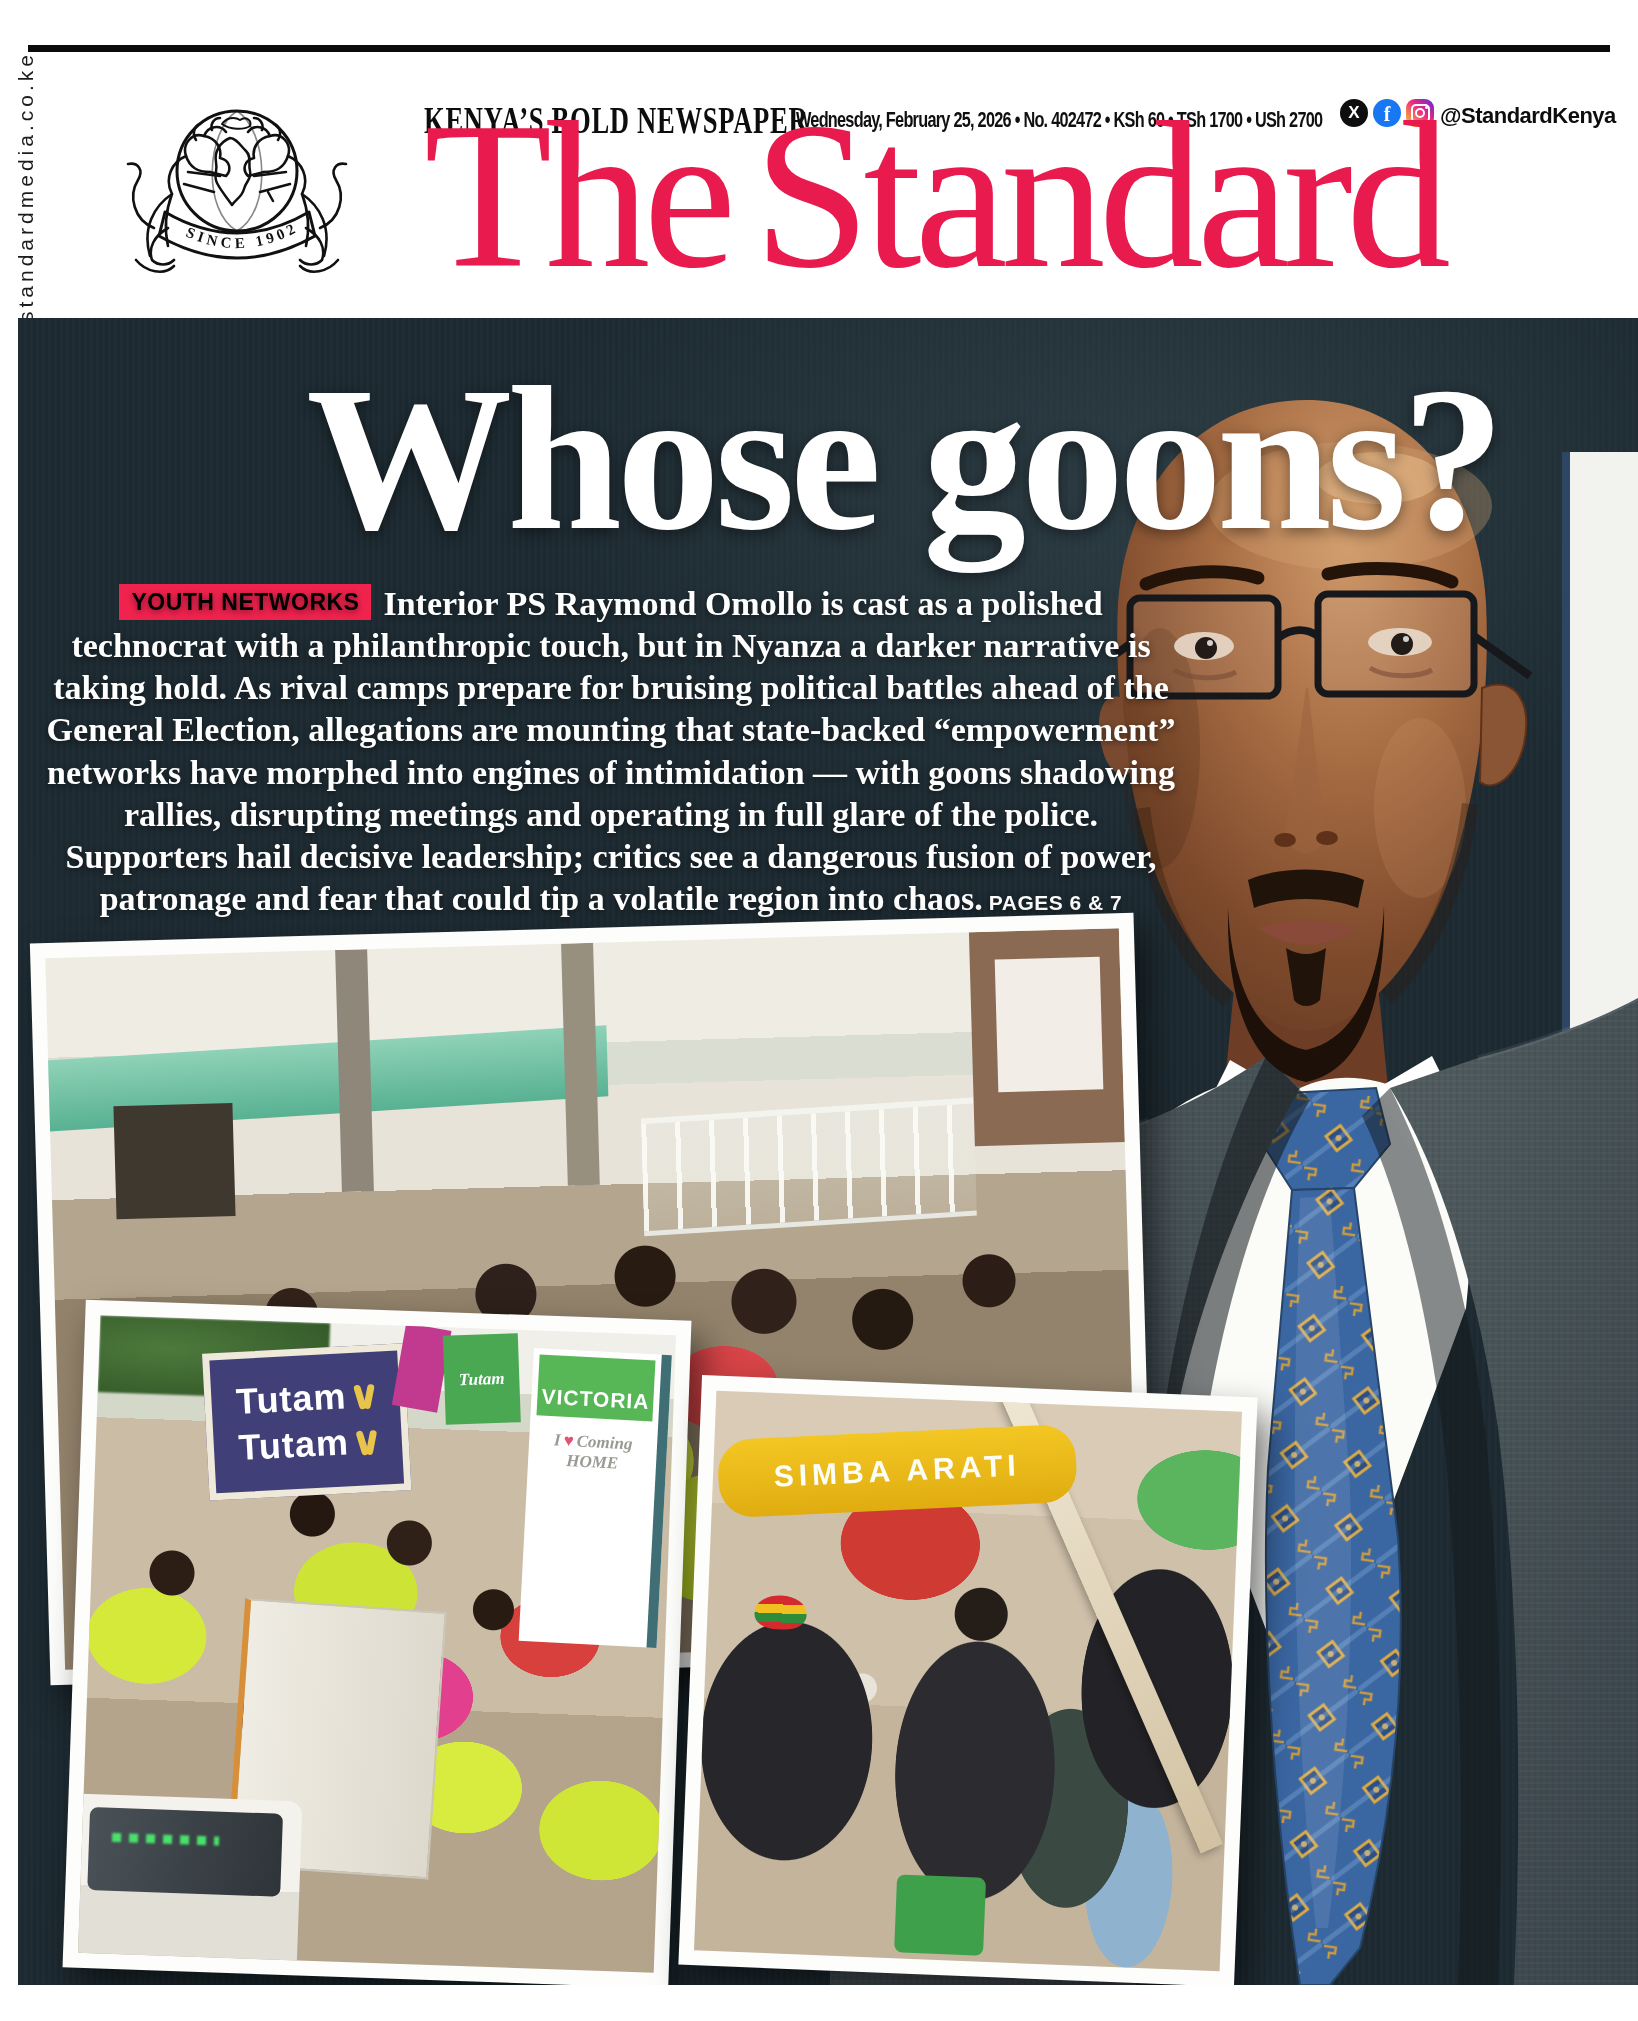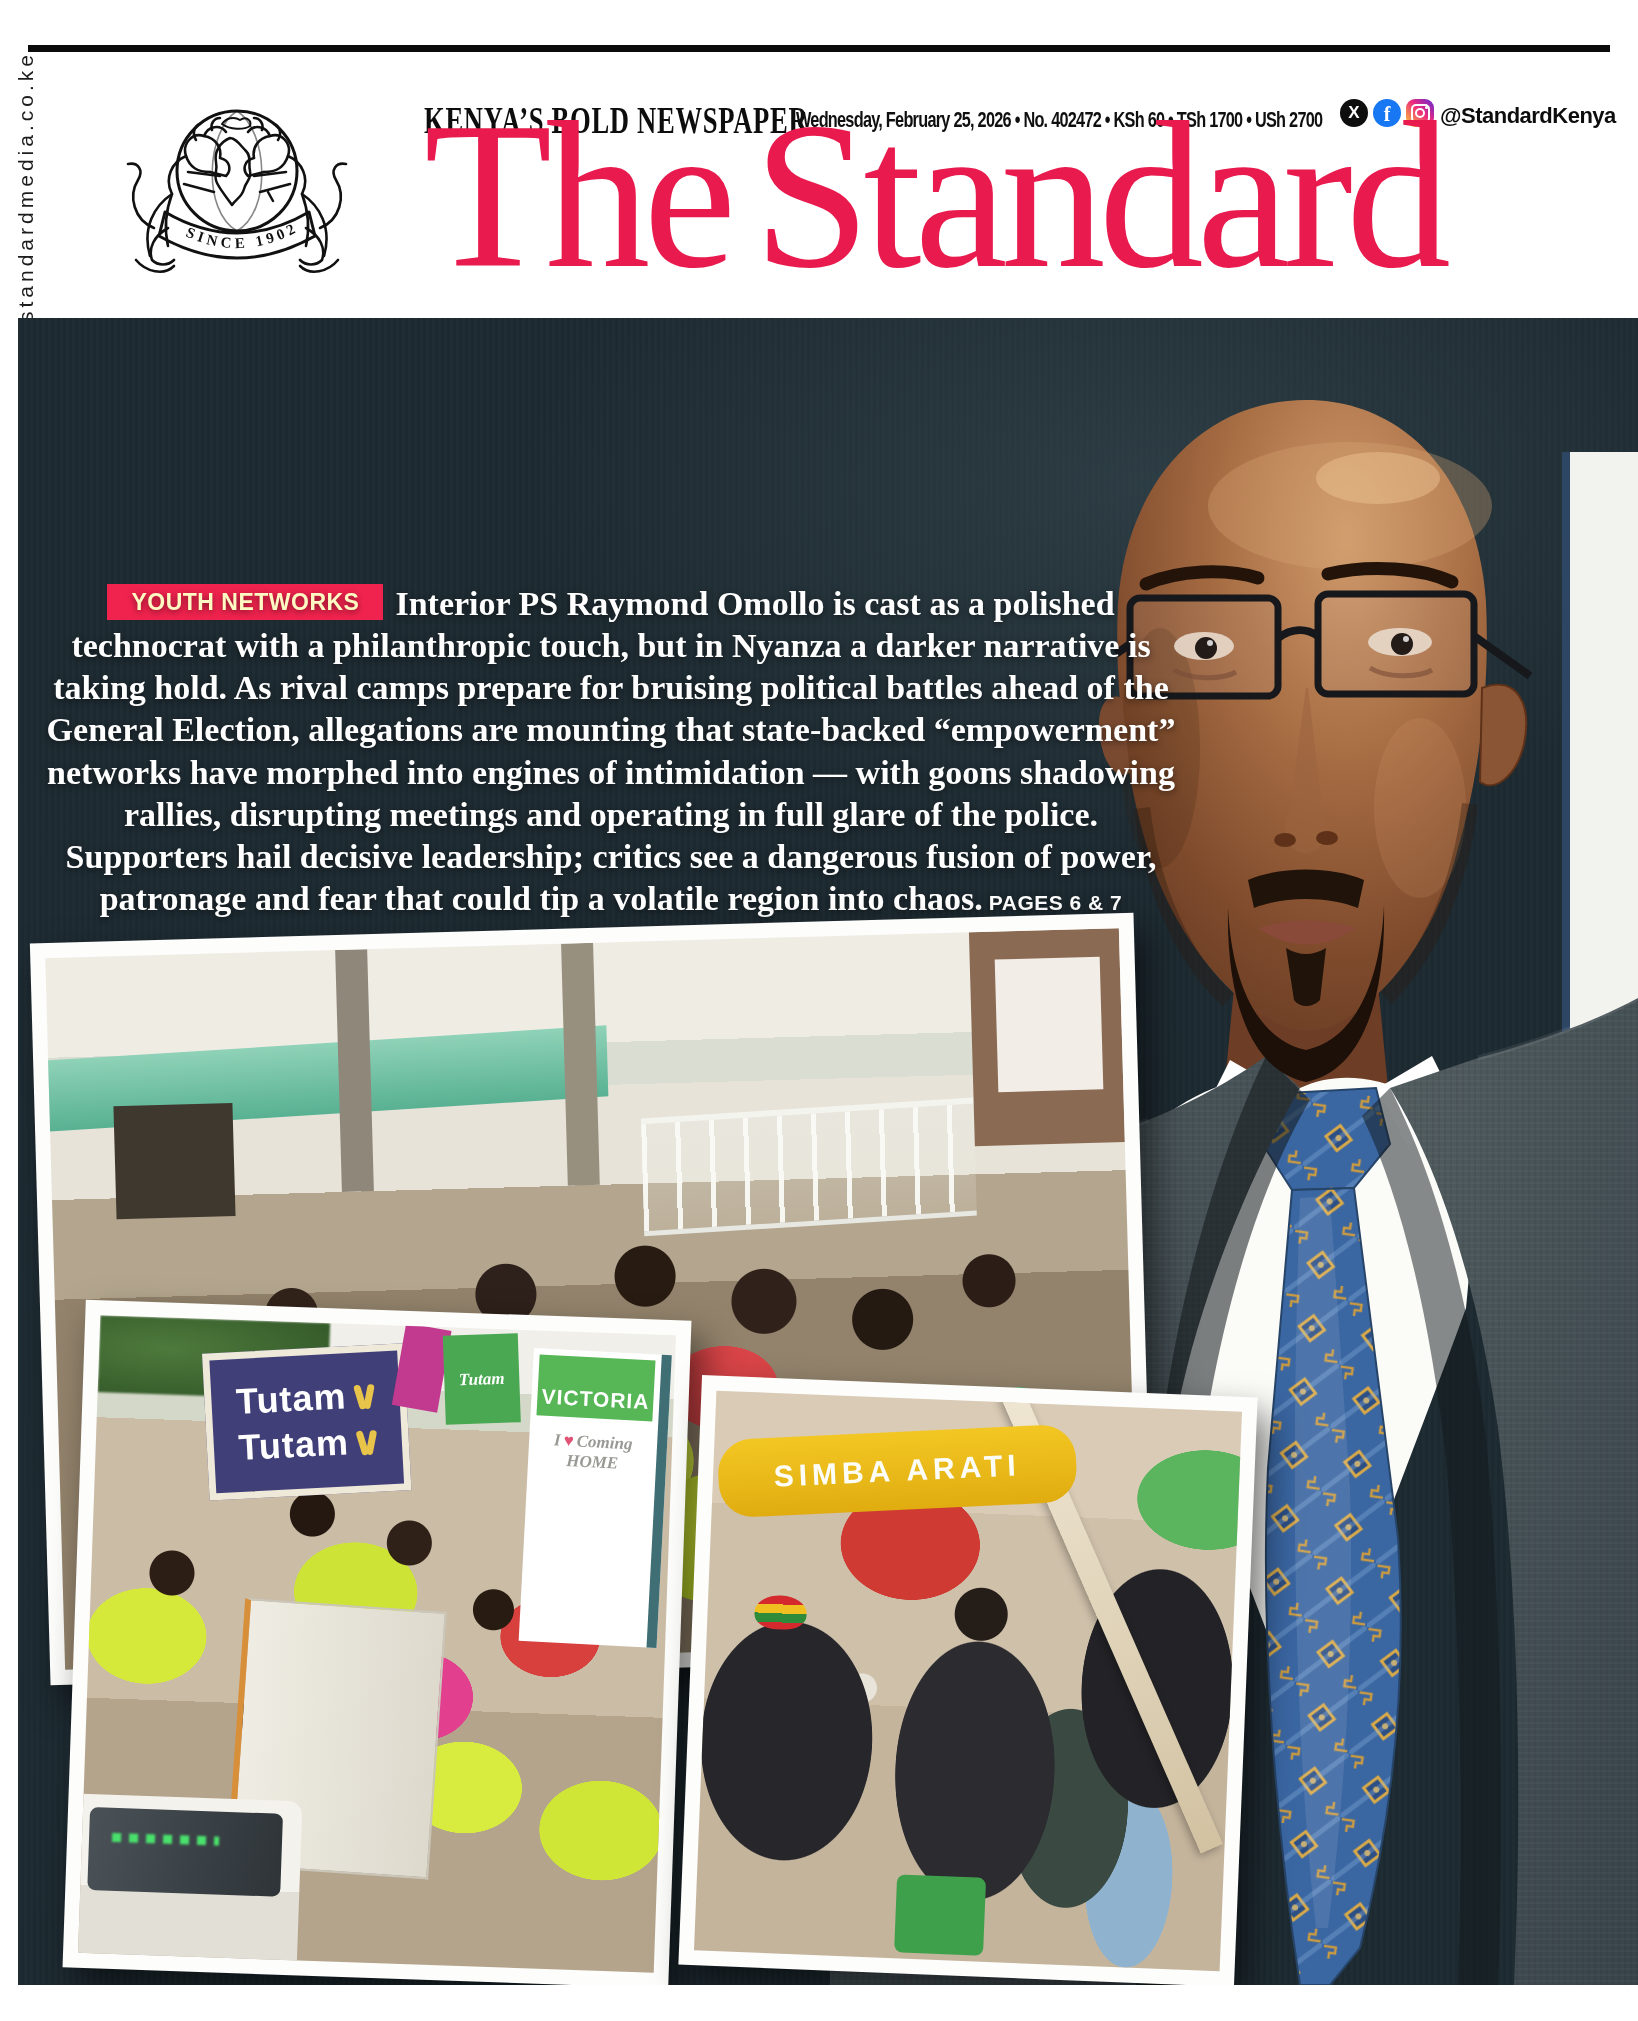--- a/index.html
+++ b/index.html
@@ -41,23 +41,23 @@
       background-image:
         radial-gradient(ellipse 900px 520px at 70% 10%,rgba(58,76,84,.55),rgba(0,0,0,0) 70%),
         radial-gradient(ellipse 760px 900px at 12% 62%,rgba(32,46,54,.6),rgba(0,0,0,0) 72%),
         repeating-linear-gradient(90deg,rgba(255,255,255,.012) 0 3px,rgba(0,0,0,.025) 3px 6px);}
   .headline{position:absolute;left:0;right:0;top:22px;margin:0;text-align:center;padding-left:150px;
       font:700 206px "Liberation Serif",serif;letter-spacing:-5px;color:#ffffff;z-index:12;
       text-shadow:0 4px 14px rgba(0,0,0,.45);}
   .standfirst{position:absolute;left:28px;top:226px;width:1130px;margin:0;z-index:12;
       font:700 34px/1.24 "Liberation Serif",serif;color:#ffffff;text-align:center;
       text-shadow:0 2px 6px rgba(0,0,0,.5);}
-  .kicker{display:inline-block;background:#f0234e;color:#fef9c3;
+  .kicker{display:inline-block;background:#f0234e;color:#000000;
       font:700 23px/1 "Liberation Sans",sans-serif;letter-spacing:.5px;
-      padding:7px 24px 6px;vertical-align:5px;margin-right:12px;margin-top:40px;}
+      padding:7px 12px 6px;vertical-align:5px;margin-right:12px;margin-top:40px;}
   .pageref{font:700 21px "Liberation Sans",sans-serif;letter-spacing:.5px;margin-left:6px;}
 
   
   .portrait{position:absolute;left:812px;top:70px;width:808px;height:1597px;z-index:8;}
 
   
   .photo{position:absolute;background:#fdfdfb;box-sizing:border-box;padding:15px;margin:0;
       box-shadow:12px 18px 36px rgba(0,0,0,.55);}
   .scene{position:relative;width:100%;height:100%;overflow:hidden;}
   .photo-a{left:22px;top:610px;width:1104px;height:742px;transform:rotate(-1.6deg);z-index:30;}
@@ -243,20 +243,21 @@
           <i></i>
         </span>
     </div>
     <div class="handle">@StandardKenya</div>
 
     <div class="wordmark"><span class="the">The</span><span class="std">Standard</span></div>
   </header>
 
   <main class="cover">
 
+    <h1 class="headline">Whose goons?</h1>
 
     <p class="standfirst"><span class="kicker">YOUTH NETWORKS</span><span>Interior PS Raymond Omollo is cast as a polished technocrat with a philanthropic touch, but in Nyanza a darker narrative is taking hold. As rival camps prepare for bruising political battles ahead of the General Election, allegations are mounting that state-backed “empowerment” networks have morphed into engines of intimidation — with goons shadowing rallies, disrupting meetings and operating in full glare of the police. Supporters hail decisive leadership; critics see a dangerous fusion of power, patronage and fear that could tip a volatile region into chaos.</span><span class="pageref">PAGES 6 &amp; 7</span></p>
 
     <svg class="portrait" viewBox="0 0 808 1597">
       <defs>
         <radialGradient id="skin" cx="0.62" cy="0.22" r="0.95">
           <stop offset="0" stop-color="#cf9a6b"></stop>
           <stop offset="0.35" stop-color="#a96f45"></stop>
           <stop offset="0.7" stop-color="#7e4a2c"></stop>
           <stop offset="1" stop-color="#5f3620"></stop>

